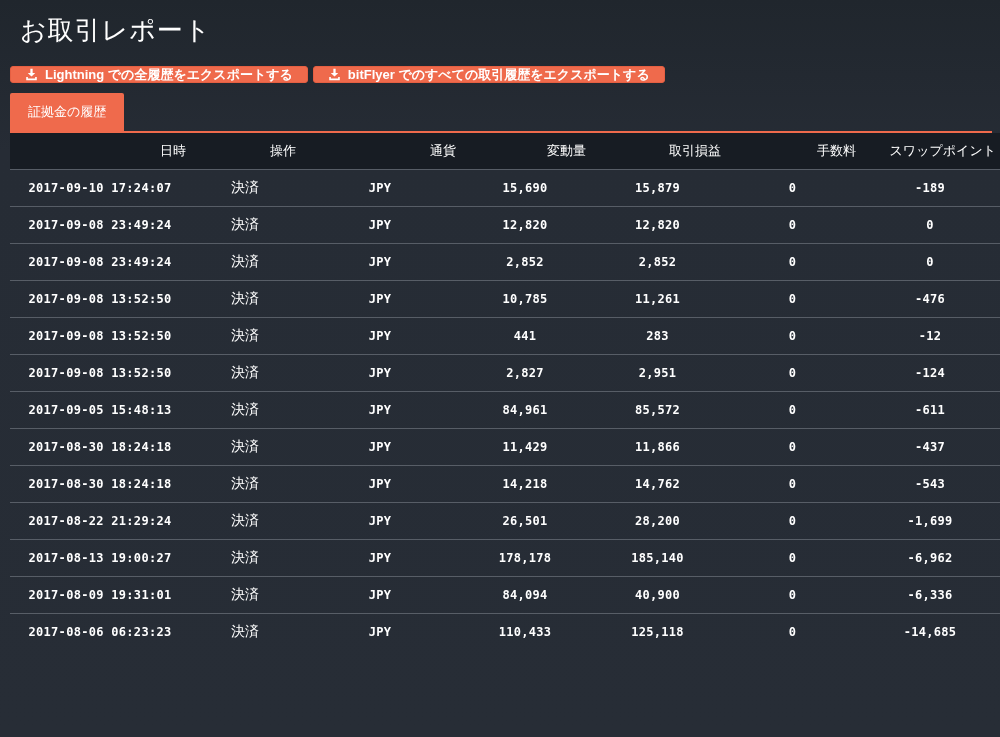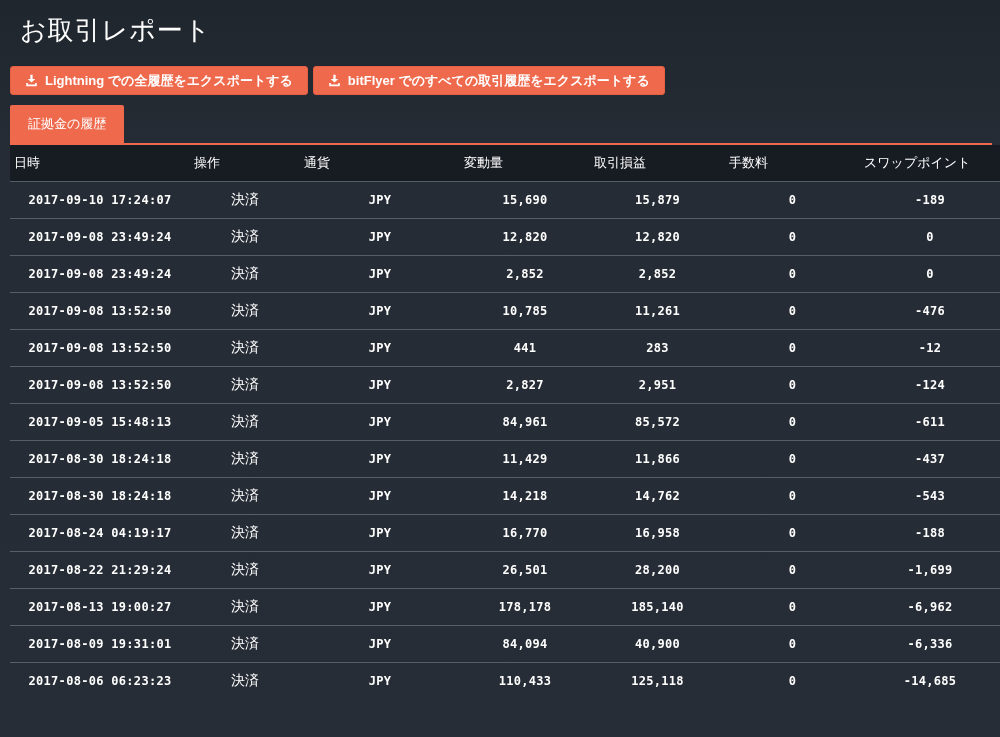--- a/index.html
+++ b/index.html
@@ -20,21 +20,21 @@
   }
   .page{padding-left:10px;}
   h1.page-title{
     margin:8px;padding:8px 0 0 2px;
     font-size:26px;line-height:28px;font-weight:400;color:#ffffff;
     letter-spacing:1px;
   }
   .btn-row{margin-top:22px;display:flex;gap:5px;}
   .btn{
     display:inline-flex;align-items:center;gap:7px;
-    height:29px;padding:0 14px;
+    height:17px;padding:0 14px;
     background:var(--accent);
     border:1px solid var(--accent_dark);
     border-radius:3px;
     color:#fff;font-size:13px;font-weight:bold;
     font-family:"Liberation Sans","DejaVu Sans",sans-serif;
     cursor:pointer;white-space:nowrap;
   }
   .dl-icon{display:inline-flex;width:13px;height:13px;}
   .dl-icon svg{width:13px;height:13px;fill:#fff;}
   .tabbar{
@@ -49,21 +49,21 @@
     padding:10px 18px 10px 18px;
     border-radius:2px 2px 0 0;
     cursor:pointer;
   }
   table.report{
     width:990px;border-collapse:collapse;table-layout:fixed;
   }
   thead tr{background:var(--header_bg);height:36px;}
   th{
     font-size:13px;font-weight:400;color:#ffffff;
-    text-align:left;padding:0 4px;white-space:nowrap;
+    text-align:right;padding:0 4px;white-space:nowrap;
     overflow:hidden;
   }
   tbody tr{border-top:1px solid rgba(215,222,230,0.28);}
   td{
     height:37px;text-align:center;vertical-align:middle;
     padding:0 4px;white-space:nowrap;overflow:hidden;
   }
   td.mono{
     font-family:"DejaVu Sans Mono","Liberation Mono",monospace;
     font-size:12px;font-weight:bold;color:#ffffff;letter-spacing:0.3px;
@@ -200,29 +200,20 @@
         <tr>
           <td class="mono">2017-08-30 18:24:18</td>
           <td class="c-op">決済</td>
           <td class="mono">JPY</td>
           <td class="mono">14,218</td>
           <td class="mono">14,762</td>
           <td class="mono">0</td>
           <td class="mono">-543</td>
         </tr>
         <tr>
-          <td class="mono">2017-08-24 04:19:17</td>
-          <td class="c-op">決済</td>
-          <td class="mono">JPY</td>
-          <td class="mono">16,770</td>
-          <td class="mono">16,958</td>
-          <td class="mono">0</td>
-          <td class="mono">-188</td>
-        </tr>
-        <tr>
           <td class="mono">2017-08-22 21:29:24</td>
           <td class="c-op">決済</td>
           <td class="mono">JPY</td>
           <td class="mono">26,501</td>
           <td class="mono">28,200</td>
           <td class="mono">0</td>
           <td class="mono">-1,699</td>
         </tr>
         <tr>
           <td class="mono">2017-08-13 19:00:27</td>

